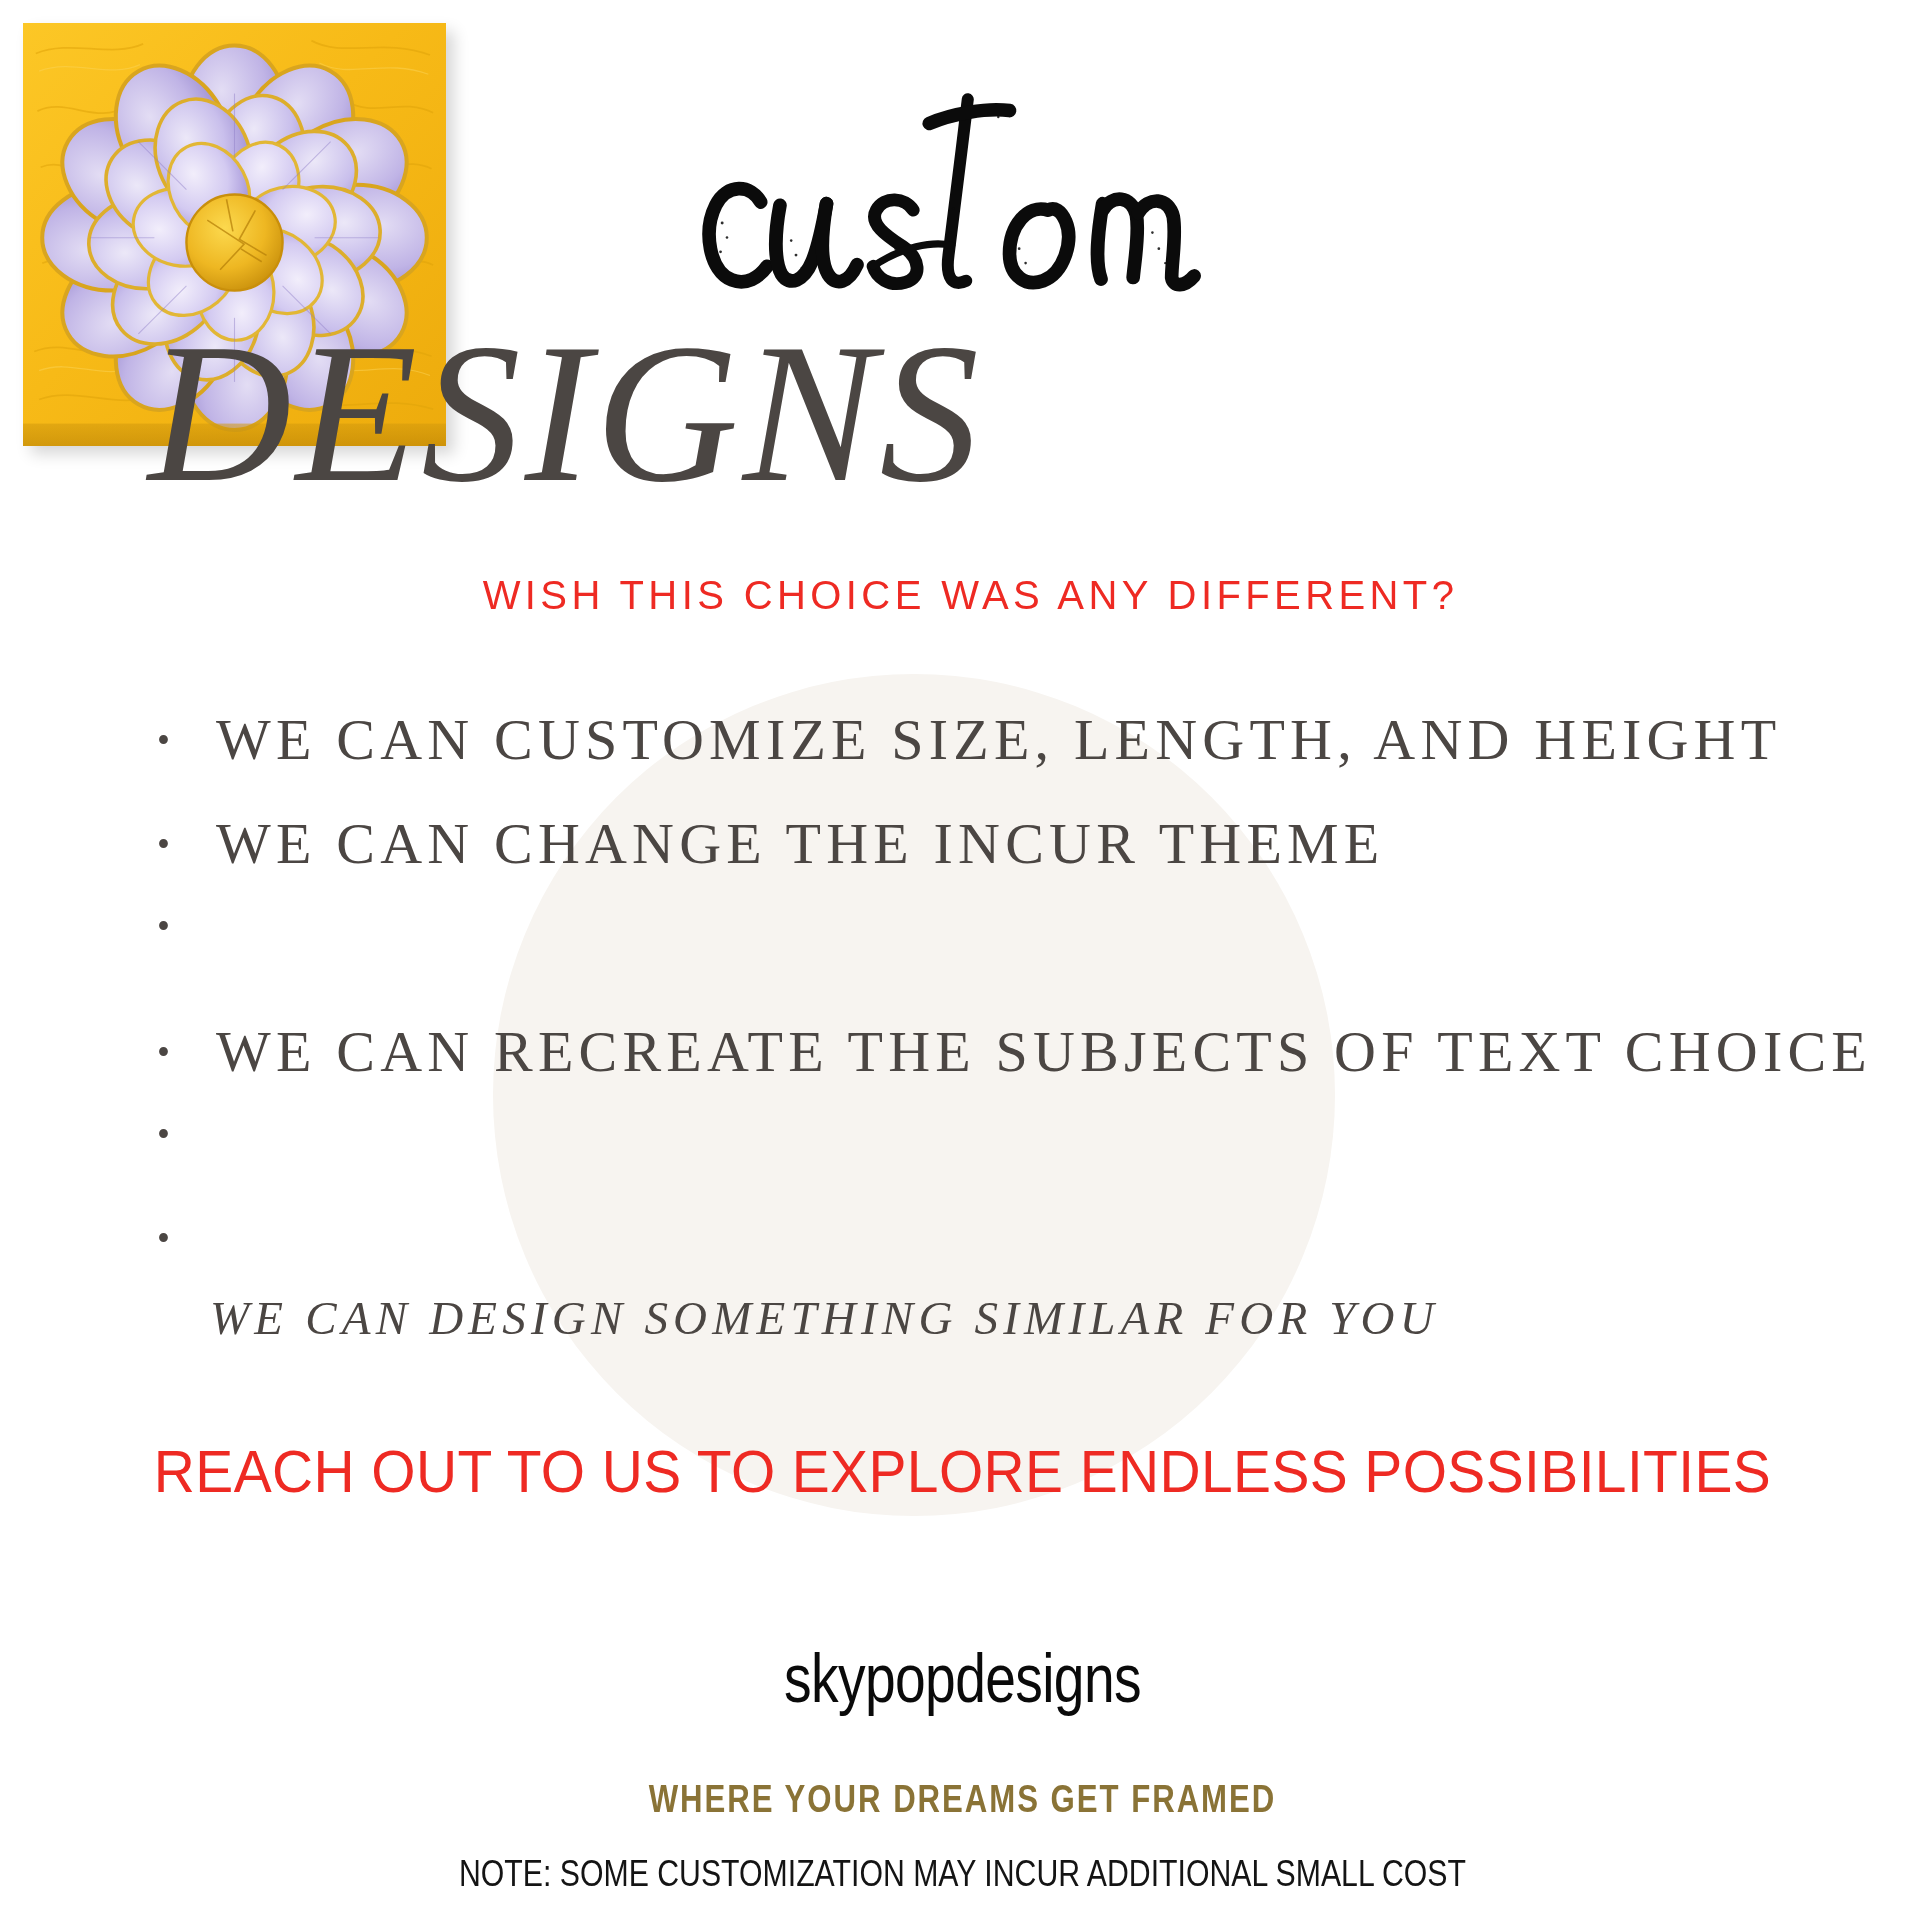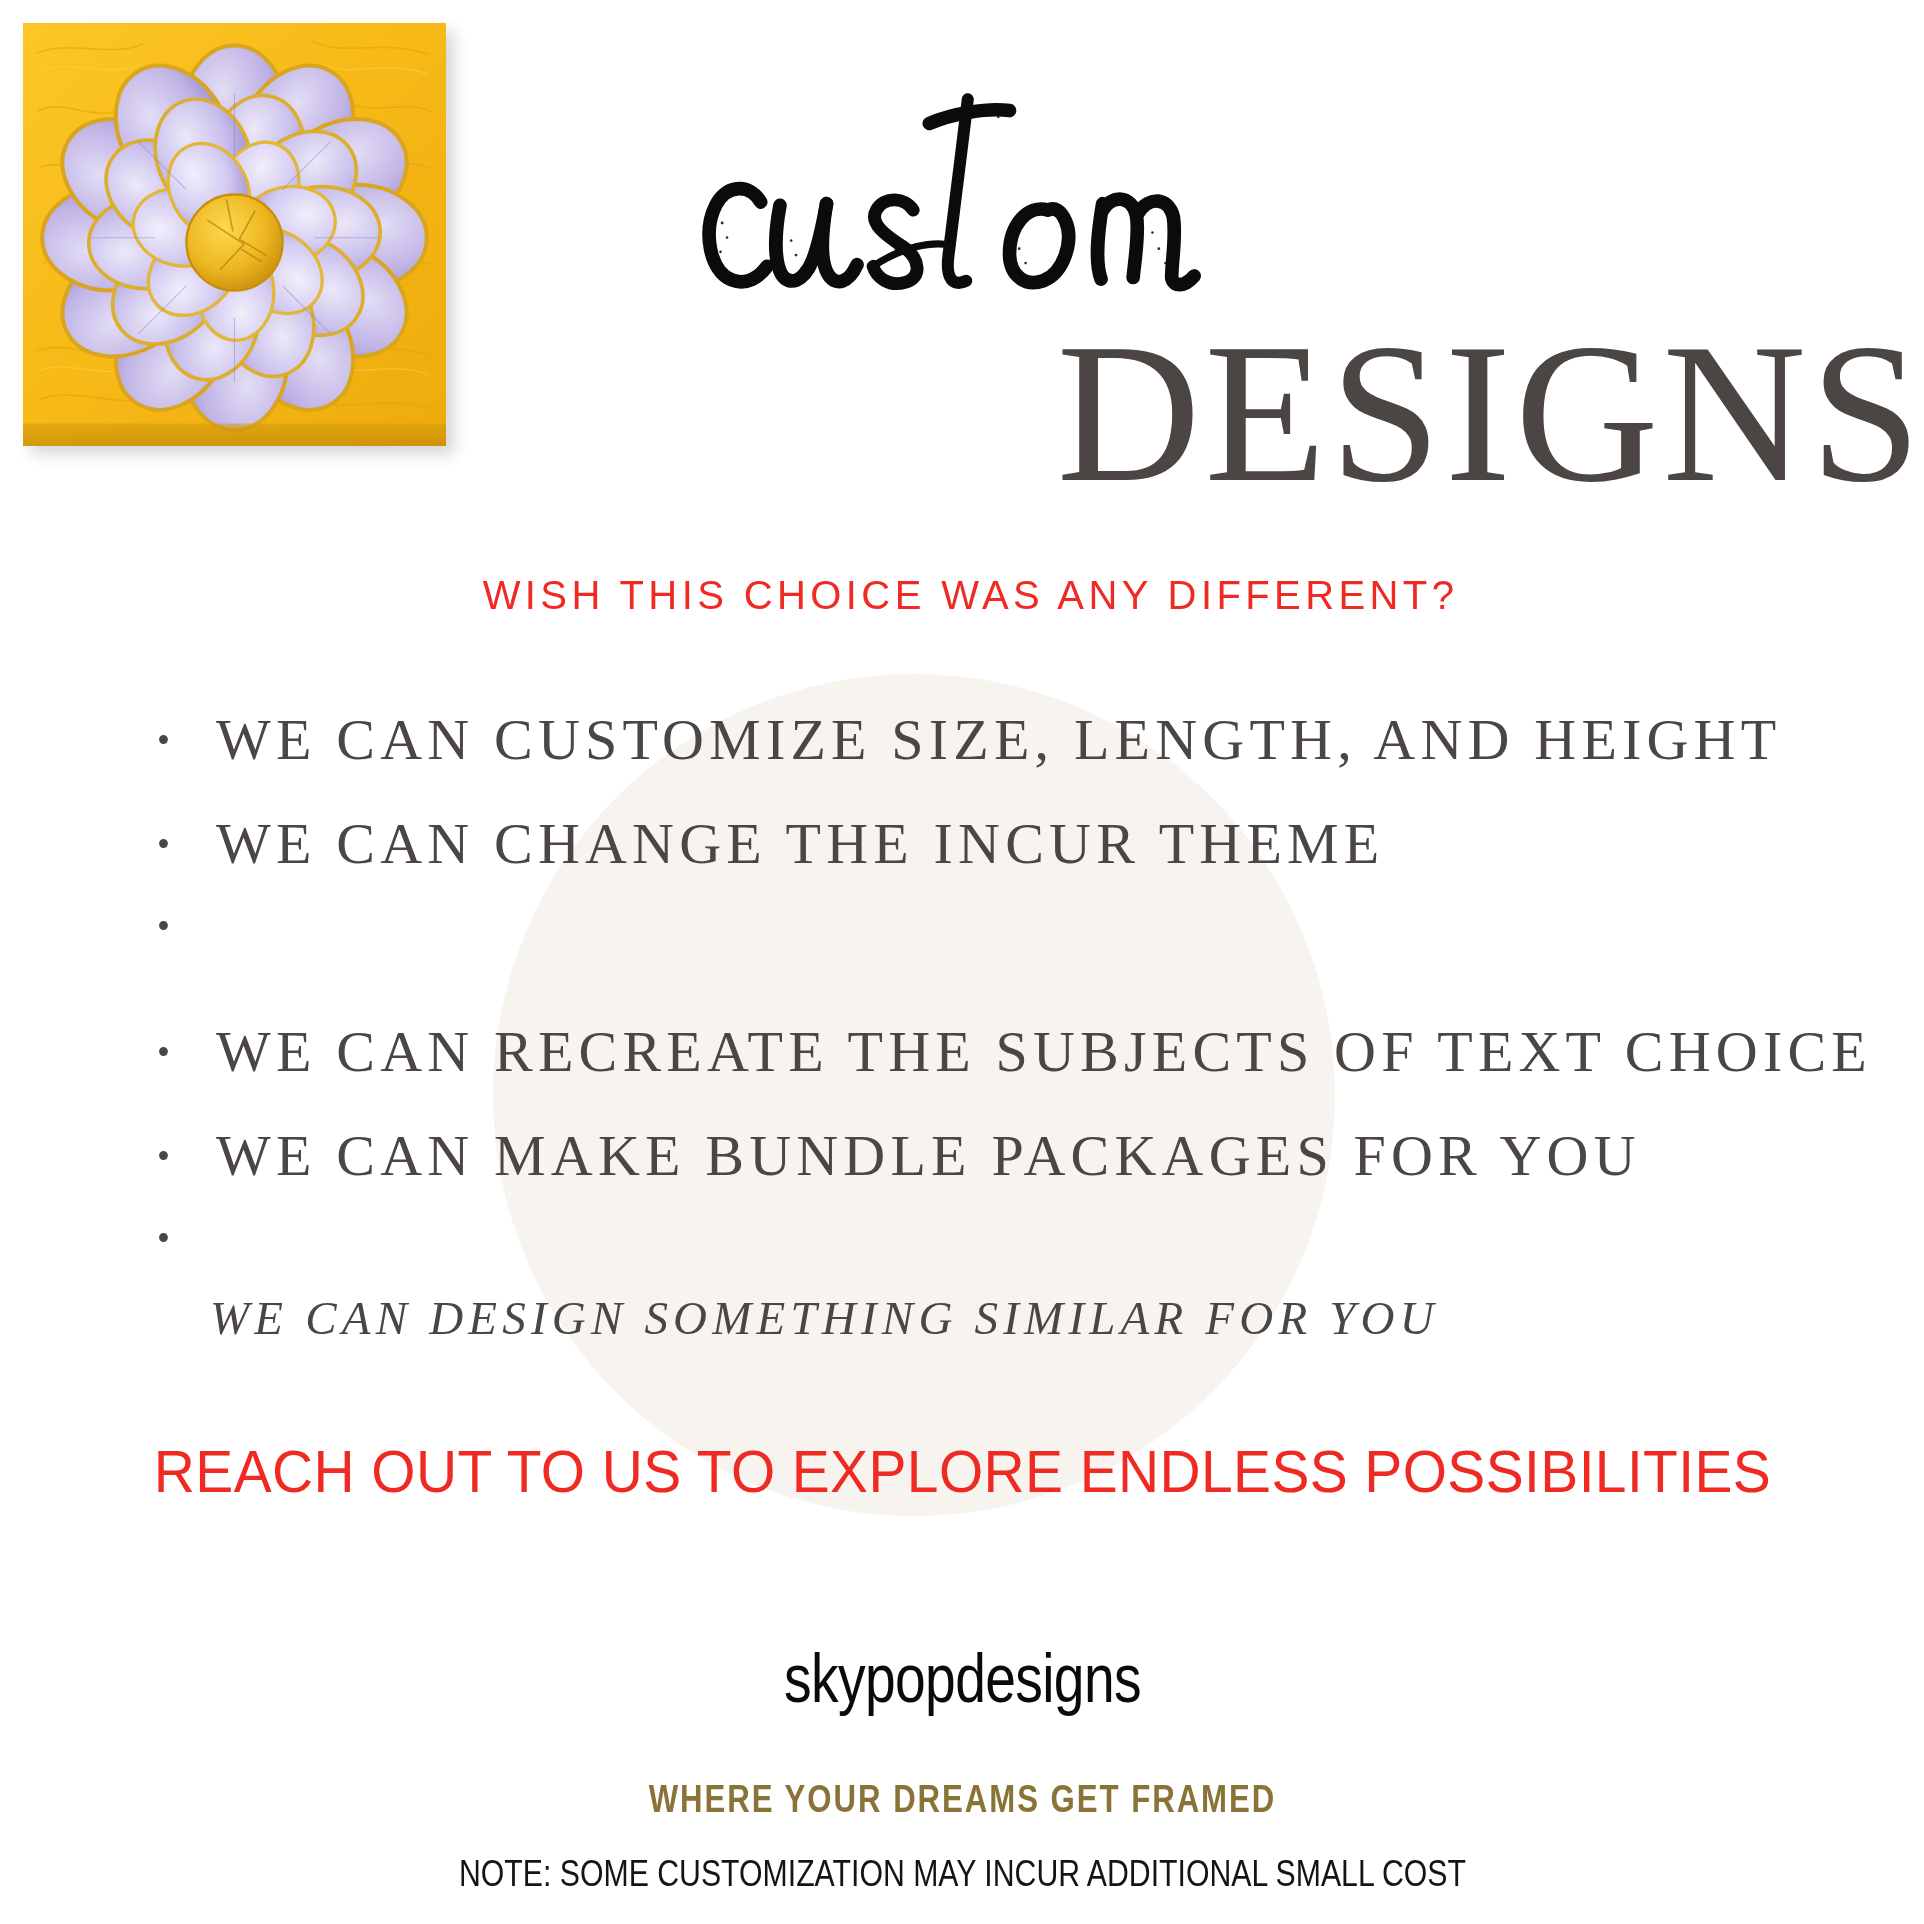--- a/index.html
+++ b/index.html
@@ -46,32 +46,33 @@
     left: 674px;
     top: 88px;
     width: 594px;
     height: 233px;
     z-index: 4;
   }
   #script-title svg { display:block; width:100%; height:100%; }
 
   #designs-title {
     position: absolute;
-    left: 2px;
+    left: 12px;
     right: 0;
     top: 314px;
-    text-align: right;
+    text-align: left;
     padding-left: 136px;
     font-family: "Liberation Serif", serif;
     font-size: 199px;
     line-height: 1.0;
     letter-spacing: 4px;
     color: #4b4643;
     z-index: 4;
     white-space: nowrap;
+    font-style: italic;
   }
 
   #subtitle {
     position: absolute;
     left: 0;
     right: 0;
     top: 573px;
     text-align: center;
     padding-left: 16px;
     font-family: "Liberation Sans", sans-serif;
@@ -441,21 +442,20 @@
     <span class="bullet-dot">•</span>
   </div>
 
   <div class="bullet-row">
     <span class="bullet-dot">•</span>
     <span class="bullet-text">WE CAN RECREATE THE SUBJECTS OF TEXT CHOICE</span>
   </div>
 
   <div class="bullet-row">
     <span class="bullet-dot">•</span>
-    <span class="bullet-text">WE CAN MAKE BUNDLE PACKAGES FOR YOU</span>
   </div>
 
   <div class="bullet-row">
     <span class="bullet-dot">•</span>
   </div>
 
 </div>
 
 <div id="continuation">WE CAN DESIGN SOMETHING SIMILAR FOR YOU</div>
 

